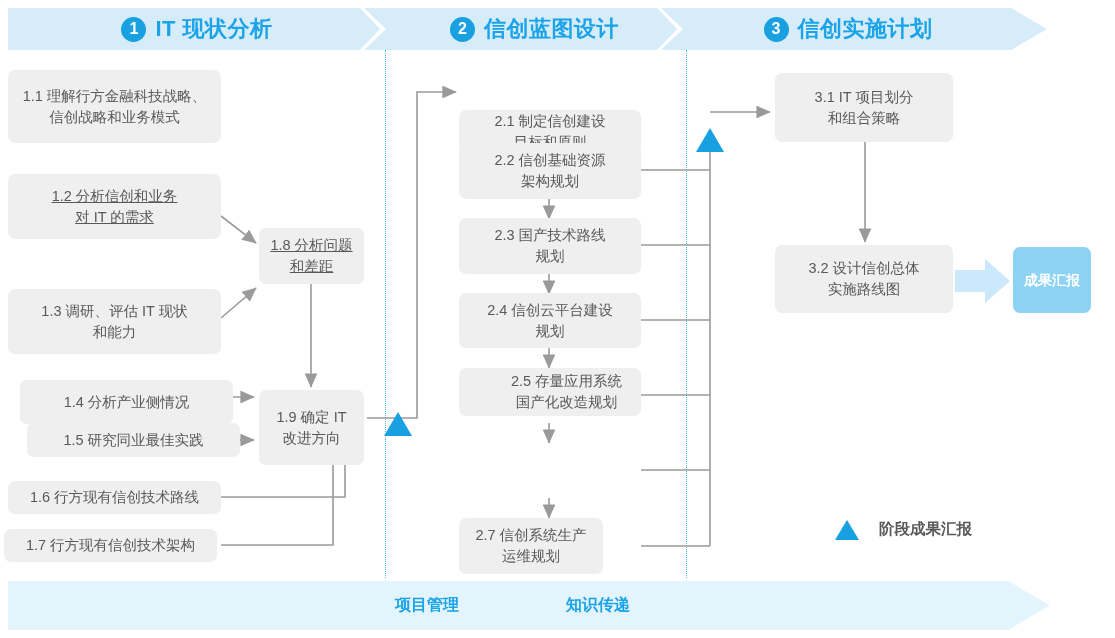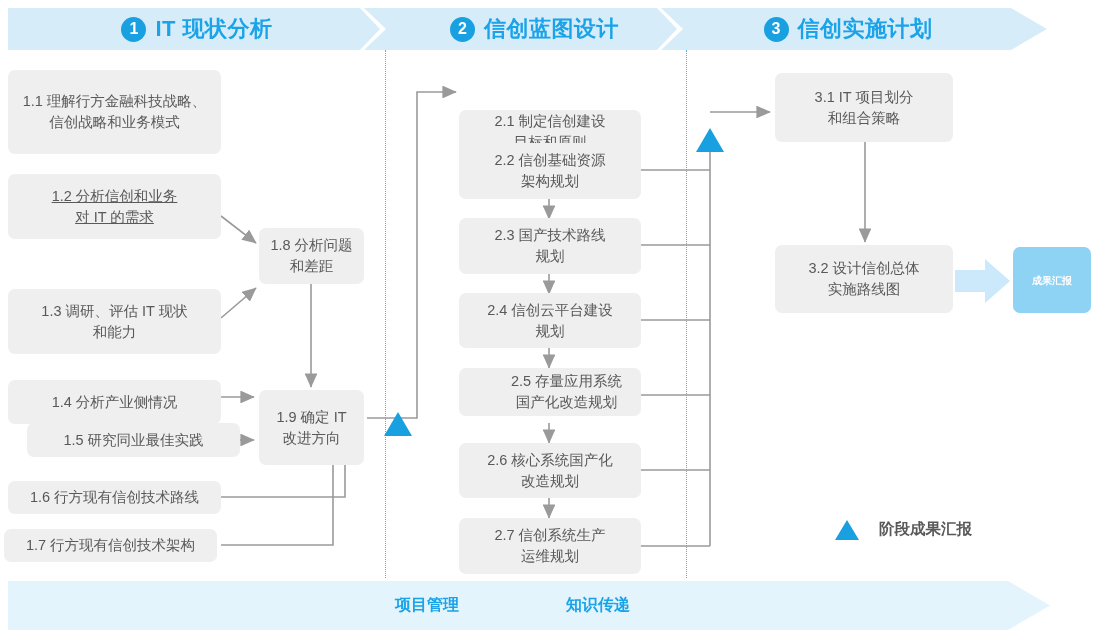--- a/index.html
+++ b/index.html
@@ -95,21 +95,21 @@
     box-sizing:border-box;
   }
   .box span{ display:block; }
 
   
   .result-box{
     position:absolute;
     background:#8ed2f4;
     border-radius:7px;
     color:#ffffff;
-    font-size:10px;
+    font-size:14px;
     font-weight:bold;
     line-height:21px;
     display:flex;align-items:center;justify-content:center;
     text-align:center;
   }
 
   
   #wires{
     position:absolute;
     left:0;top:0;
@@ -236,60 +236,60 @@
       <path d="M710,112 L770,112" marker-end="url(#ah)"></path>
 
       <path d="M865,142 L865,242" marker-end="url(#ah)"></path>
     </g>
 
     <g fill="#cbe9fa">
       <path d="M955,270 L985,270 L985,259 L1010,281 L985,303 L985,292 L955,292 z"></path>
     </g>
   </svg>
 
-  <div class="box" style="left:8px;top:70px;width:213px;height:84px;">
+  <div class="box" style="left:8px;top:70px;width:213px;height:73px;">
     <span>
         <span>1.1 理解行方金融科技战略、</span>
         <span>信创战略和业务模式</span>
       </span>
   </div>
   <div class="box" style="left:8px;top:174px;width:213px;height:65px;text-decoration:underline;">
     <span>
         <span>1.2 分析信创和业务</span>
         <span>对 IT 的需求</span>
       </span>
   </div>
   <div class="box" style="left:8px;top:289px;width:213px;height:65px;">
     <span>
         <span>1.3 调研、评估 IT 现状</span>
         <span>和能力</span>
       </span>
   </div>
-  <div class="box" style="left:8px;top:380px;width:213px;height:44px;text-align:center;">
+  <div class="box" style="left:20px;top:380px;width:213px;height:44px;text-align:center;">
     <span>
         <span>1.4 分析产业侧情况</span>
       </span>
   </div>
   <div class="box" style="left:8px;top:423px;width:213px;height:34px;margin-left:19px;">
     <span>
         <span>1.5 研究同业最佳实践</span>
       </span>
   </div>
   <div class="box" style="left:8px;top:481px;width:213px;height:33px;">
     <span>
         <span>1.6 行方现有信创技术路线</span>
       </span>
   </div>
   <div class="box" style="left:4px;top:529px;width:213px;height:33px;">
     <span>
         <span>1.7 行方现有信创技术架构</span>
       </span>
   </div>
 
-  <div class="box" style="left:259px;top:228px;width:105px;height:56px;">
+  <div class="box" style="left:259px;top:228px;width:105px;height:56px;text-decoration:underline;">
     <span>
         <span>1.8 分析问题</span>
         <span>和差距</span>
       </span>
   </div>
   <div class="box" style="left:259px;top:390px;width:105px;height:75px;">
     <span>
         <span>1.9 确定 IT</span>
         <span>改进方向</span>
       </span>
@@ -318,27 +318,21 @@
         <span>2.4 信创云平台建设</span>
         <span>规划</span>
       </span>
   </div>
   <div class="box" style="left:459px;top:368px;width:182px;height:48px;padding-left:39px;">
     <span>
         <span>2.5 存量应用系统</span>
         <span>国产化改造规划</span>
       </span>
   </div>
-  <div class="box" style="left:459px;top:443px;width:182px;height:55px;">
-    <span>
-        <span>2.6 核心系统国产化</span>
-        <span>改造规划</span>
-      </span>
-  </div>
-  <div class="box" style="left:459px;top:518px;width:182px;height:56px;">
+  <div class="box" style="left:459px;top:518px;width:144px;height:56px;">
     <span>
         <span>2.7 信创系统生产</span>
         <span>运维规划</span>
       </span>
   </div>
 
   <div class="box" style="left:775px;top:73px;width:178px;height:69px;">
     <span>
         <span>3.1 IT 项目划分</span>
         <span>和组合策略</span>

